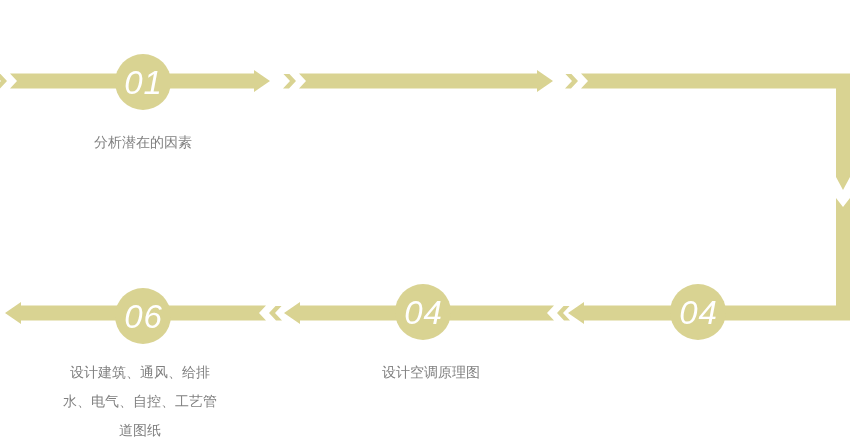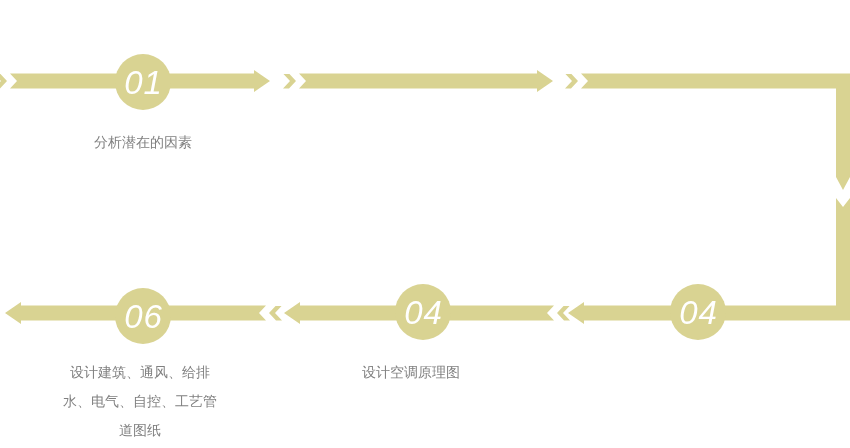--- a/index.html
+++ b/index.html
@@ -81,18 +81,18 @@
     <span class="num">04</span>
   </div>
   <div class="circle" style="left:395px;top:284px">
     <span class="num">04</span>
   </div>
   <div class="circle" style="left:115px;top:288px">
     <span class="num">06</span>
   </div>
 
   <div class="label" style="left:13px;top:128px">分析潜在的因素</div>
-  <div class="label" style="left:281px;top:358px">设计空调原理图</div>
+  <div class="label" style="left:301px;top:358px">设计空调原理图</div>
   <div class="label" style="left:10px;top:358px">设计建筑、通风、给排
 水、电气、自控、工艺管
 道图纸</div>
 
 </div>
 
 </body></html>

